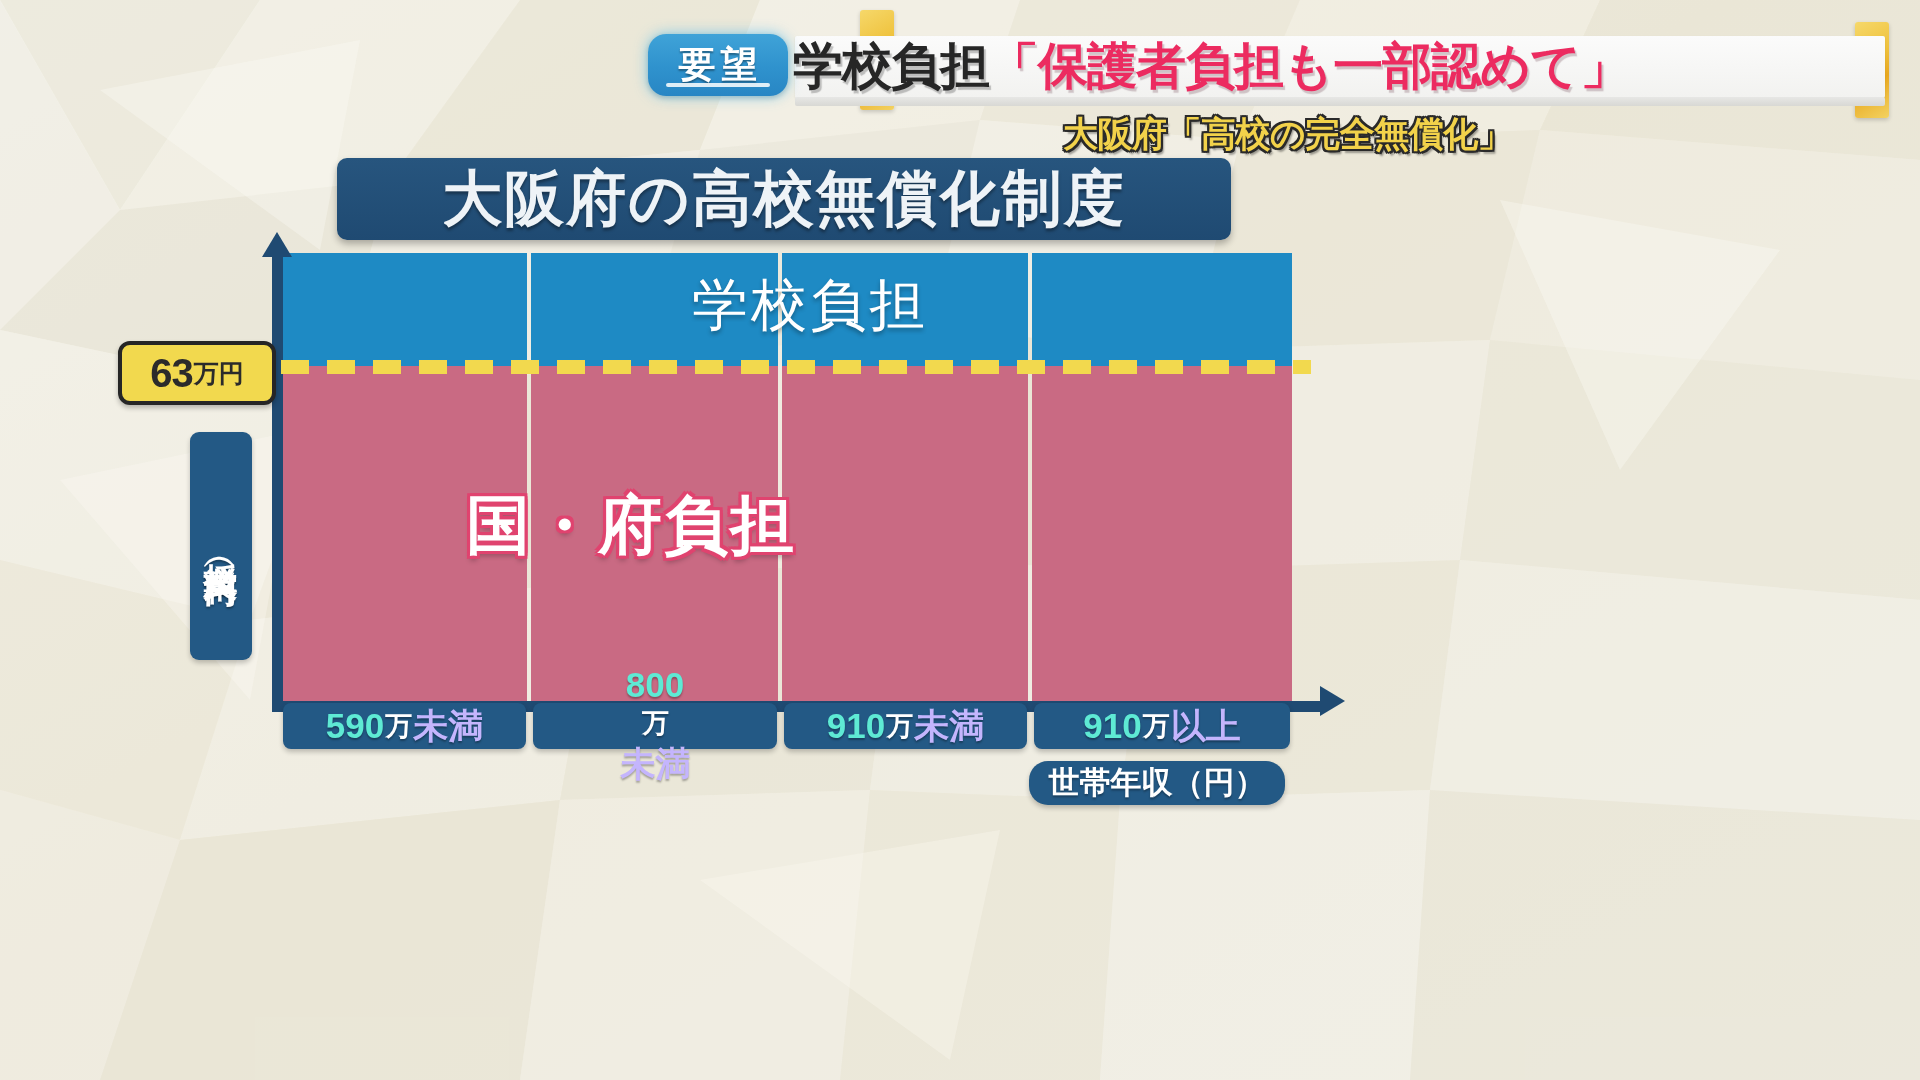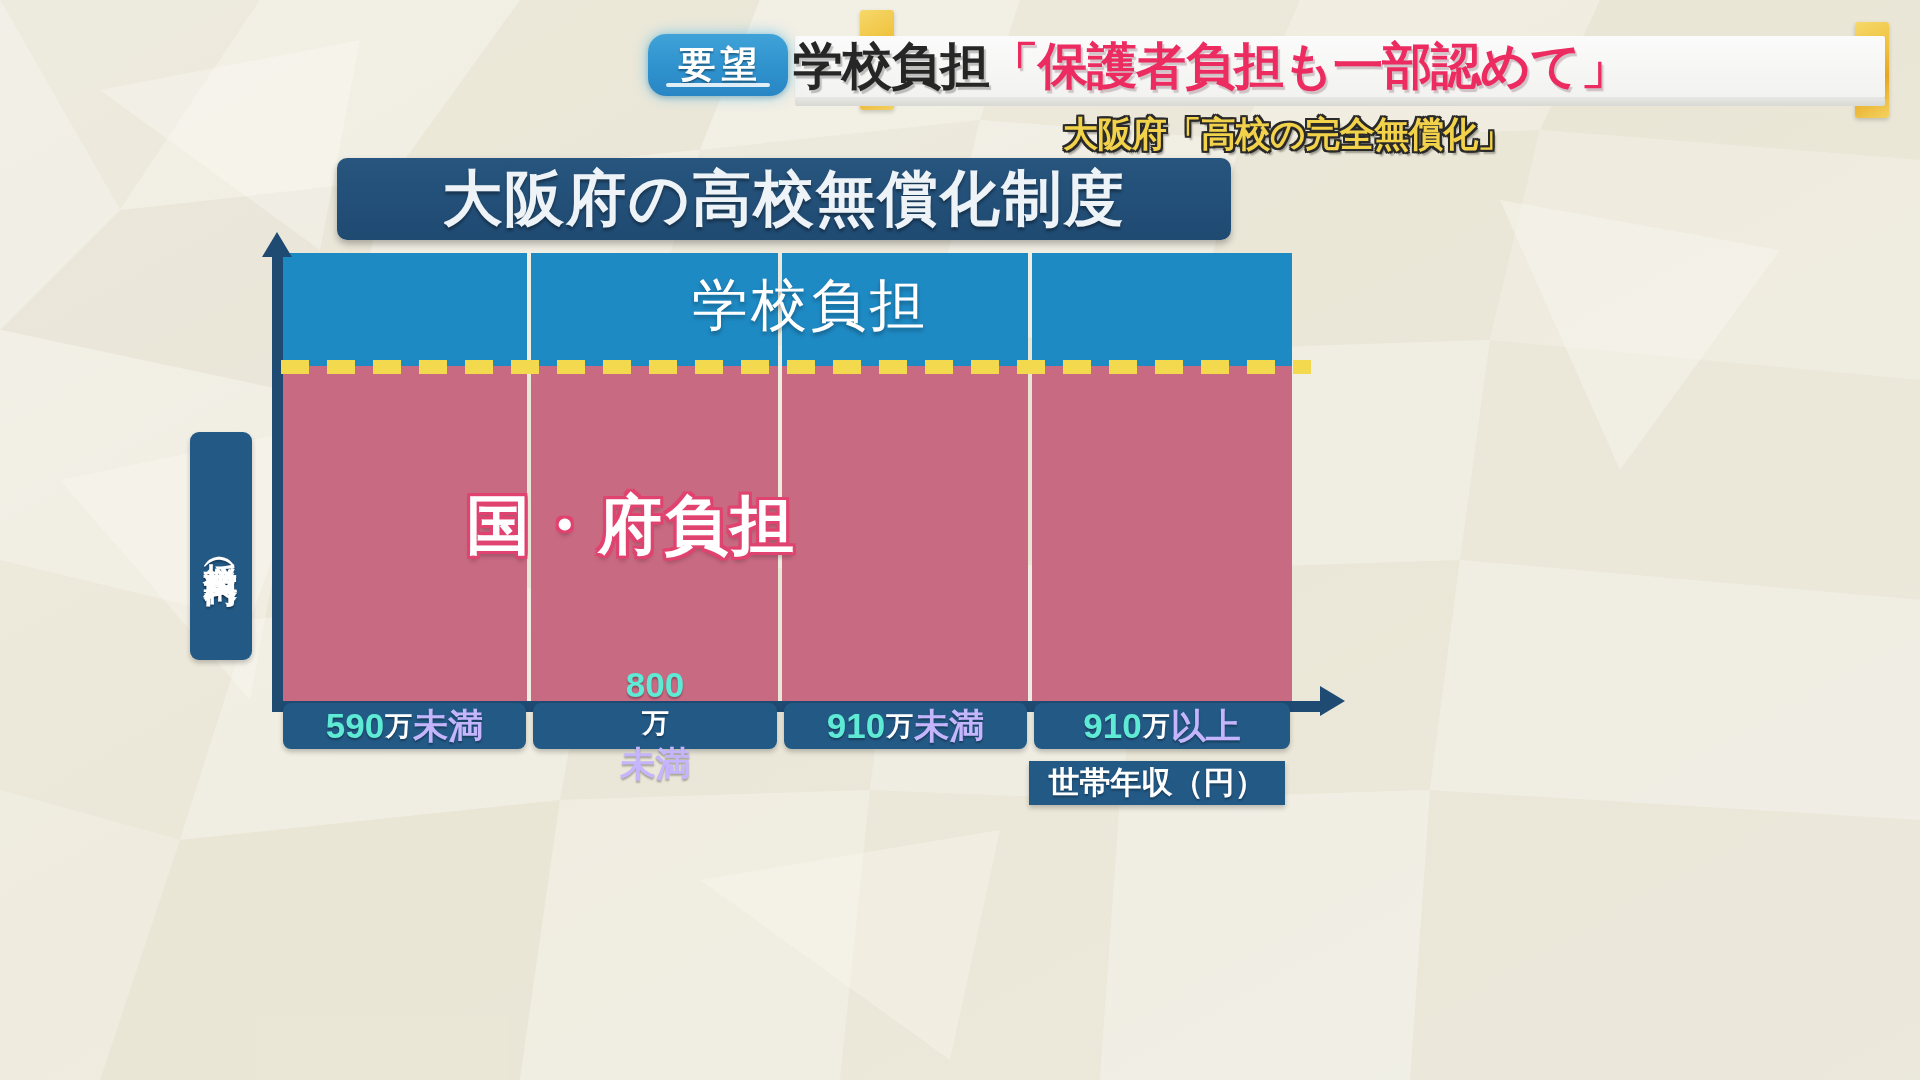--- a/index.html
+++ b/index.html
@@ -176,21 +176,21 @@
   .xchip .tail{color:#c4b5fd;font-size:35px;font-weight:bold;margin-left:1px;
     text-shadow:0 2px 2px rgba(0,0,0,.3);}
 
   #xchip-0{left:283px;top:703px;width:243px;}
   #xchip-1{left:533px;top:703px;width:244px;flex-direction:column;}
   #xchip-2{left:784px;top:703px;width:243px;}
   #xchip-3{left:1034px;top:703px;width:256px;}
 
   #xcaption{
     position:absolute;left:1029px;top:761px;width:256px;height:44px;z-index:9;
-    background:#235985;border-radius:0;
+    background:#235985;border-radius:19px;
     display:flex;align-items:center;justify-content:center;
     box-shadow:0 3px 5px rgba(0,0,0,.22);
   }
   #xcaption .lbl{color:#fff;font-size:31px;font-weight:bold;letter-spacing:0px;
     text-shadow:0 2px 2px rgba(0,0,0,.3);}
 </style>
 </head>
 <body>
 
 <svg id="bg" width="1920" height="1080" viewBox="0 0 1920 1080">
@@ -297,20 +297,24 @@
 
   <div id="threshold-line"></div>
 
   <div id="cap-school">
     <span>学校負担</span>
   </div>
   <div id="cap-gov">
     <span>国・府負担</span>
   </div>
 
+  <div id="badge-63">
+    <span class="num">63</span>
+    <span class="unit">万円</span>
+  </div>
 
   <div id="ylabel">
     <span class="lbl">授業料（円）</span>
   </div>
 
   <div class="xchip" id="xchip-0">
     <span class="num">590</span>
     <span class="suf">万</span>
     <span class="tail">未満</span>
   </div>

